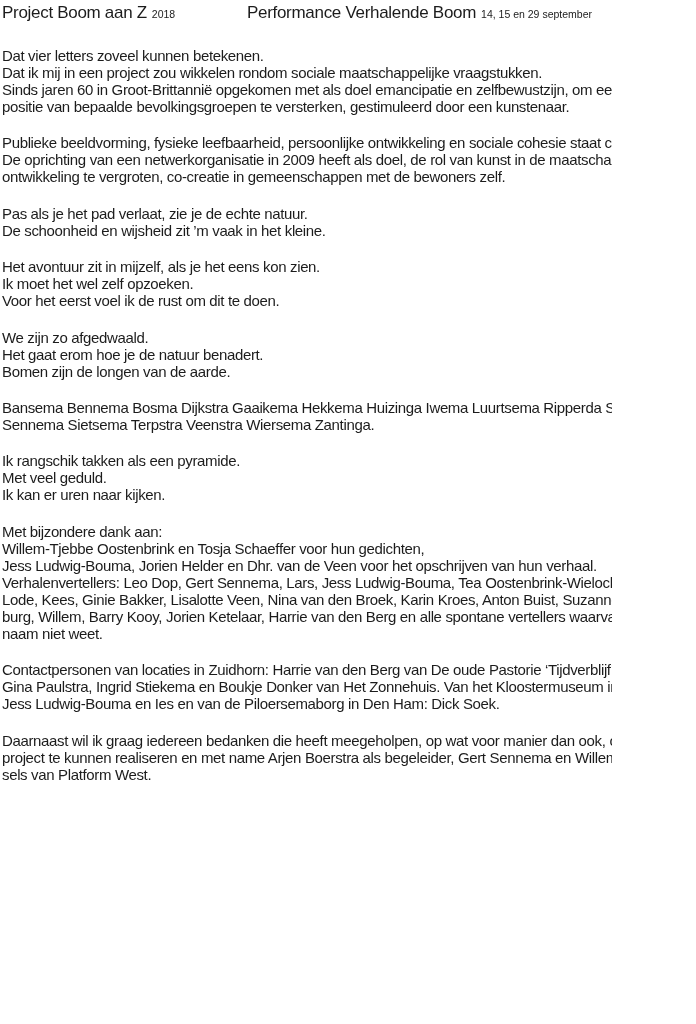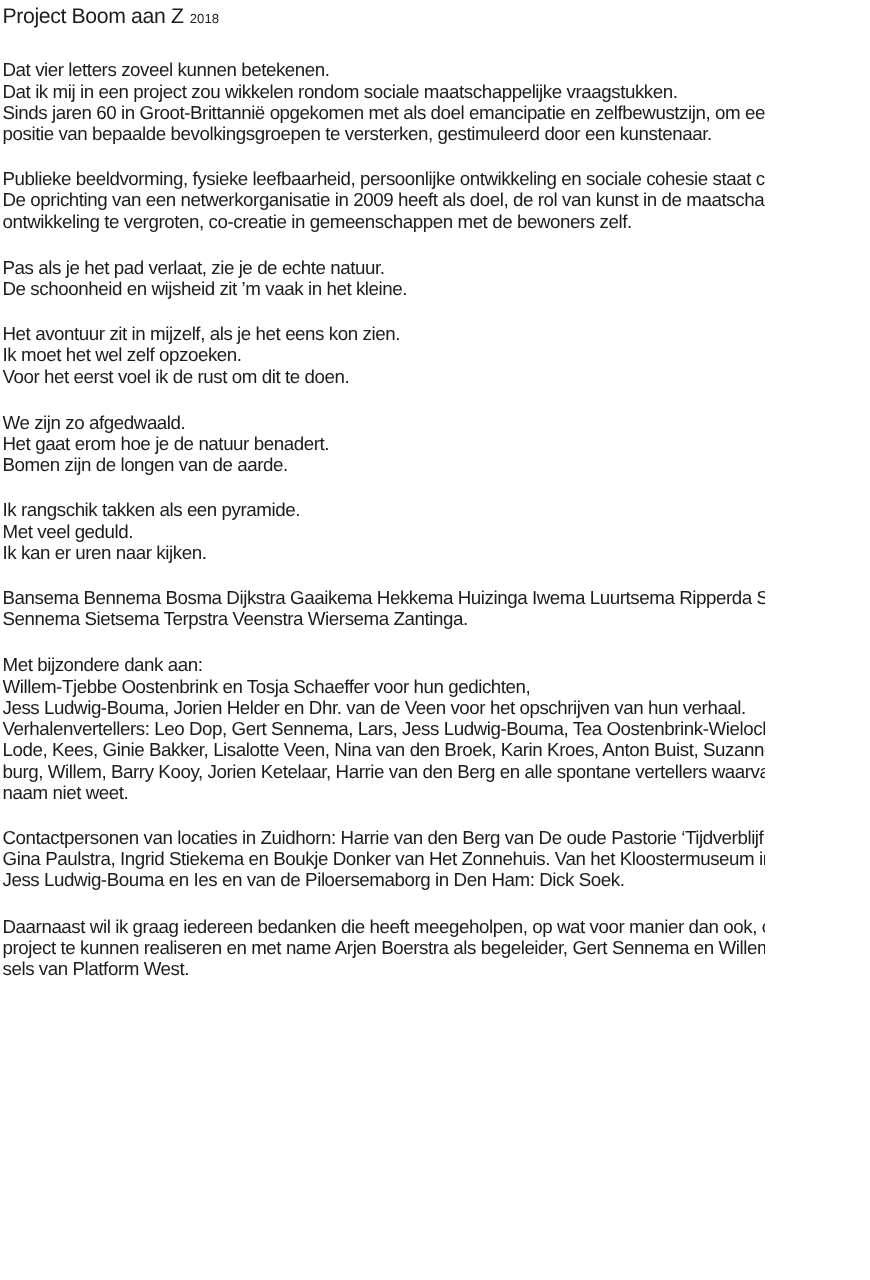--- a/index.html
+++ b/index.html
@@ -49,43 +49,46 @@
 </style>
 </head>
 <body>
 
 <div class="page">
 
   <div class="doc-header">
     <div>
       <span>Project Boom aan Z</span><span class="small">2018</span>
     </div>
+    <div>
+      <span>Performance Verhalende Boom</span><span class="small">14, 15 en 29 september</span>
+    </div>
   </div>
 
   <div class="content">
     <p>Dat vier letters zoveel kunnen betekenen.
 Dat ik mij in een project zou wikkelen rondom sociale maatschappelijke vraagstukken.
 Sinds jaren 60 in Groot-Brittannië opgekomen met als doel emancipatie en zelfbewustzijn, om een
 positie van bepaalde bevolkingsgroepen te versterken, gestimuleerd door een kunstenaar.</p>
     <p>Publieke beeldvorming, fysieke leefbaarheid, persoonlijke ontwikkeling en sociale cohesie staat centraal.
 De oprichting van een netwerkorganisatie in 2009 heeft als doel, de rol van kunst in de maatschappelijke
 ontwikkeling te vergroten, co-creatie in gemeenschappen met de bewoners zelf.</p>
     <p>Pas als je het pad verlaat, zie je de echte natuur.
 De schoonheid en wijsheid zit ’m vaak in het kleine.</p>
     <p>Het avontuur zit in mijzelf, als je het eens kon zien.
 Ik moet het wel zelf opzoeken.
 Voor het eerst voel ik de rust om dit te doen.</p>
     <p>We zijn zo afgedwaald.
 Het gaat erom hoe je de natuur benadert.
 Bomen zijn de longen van de aarde.</p>
+    <p>Bansema Bennema Bosma Dijkstra Gaaikema Hekkema Huizinga Iwema Luurtsema Ripperda Schuiringa
+Sennema Sietsema Terpstra Veenstra Wiersema Zantinga.</p>
     <p>Ik rangschik takken als een pyramide.
 Met veel geduld.
 Ik kan er uren naar kijken.</p>
-    <p>Bansema Bennema Bosma Dijkstra Gaaikema Hekkema Huizinga Iwema Luurtsema Ripperda Schuiringa
-Sennema Sietsema Terpstra Veenstra Wiersema Zantinga.</p>
     <p>Met bijzondere dank aan:
 Willem-Tjebbe Oostenbrink en Tosja Schaeffer voor hun gedichten,
 Jess Ludwig-Bouma, Jorien Helder en Dhr. van de Veen voor het opschrijven van hun verhaal.
 Verhalenvertellers: Leo Dop, Gert Sennema, Lars, Jess Ludwig-Bouma, Tea Oostenbrink-Wieloch, Jennie
 Lode, Kees, Ginie Bakker, Lisalotte Veen, Nina van den Broek, Karin Kroes, Anton Buist, Suzanne Vasten-
 burg, Willem, Barry Kooy, Jorien Ketelaar, Harrie van den Berg en alle spontane vertellers waarvan ik de
 naam niet weet.</p>
     <p>Contactpersonen van locaties in Zuidhorn: Harrie van den Berg van De oude Pastorie ‘Tijdverblijf’,
 Gina Paulstra, Ingrid Stiekema en Boukje Donker van Het Zonnehuis. Van het Kloostermuseum in Aduard:
 Jess Ludwig-Bouma en Ies en van de Piloersemaborg in Den Ham: Dick Soek.</p>

